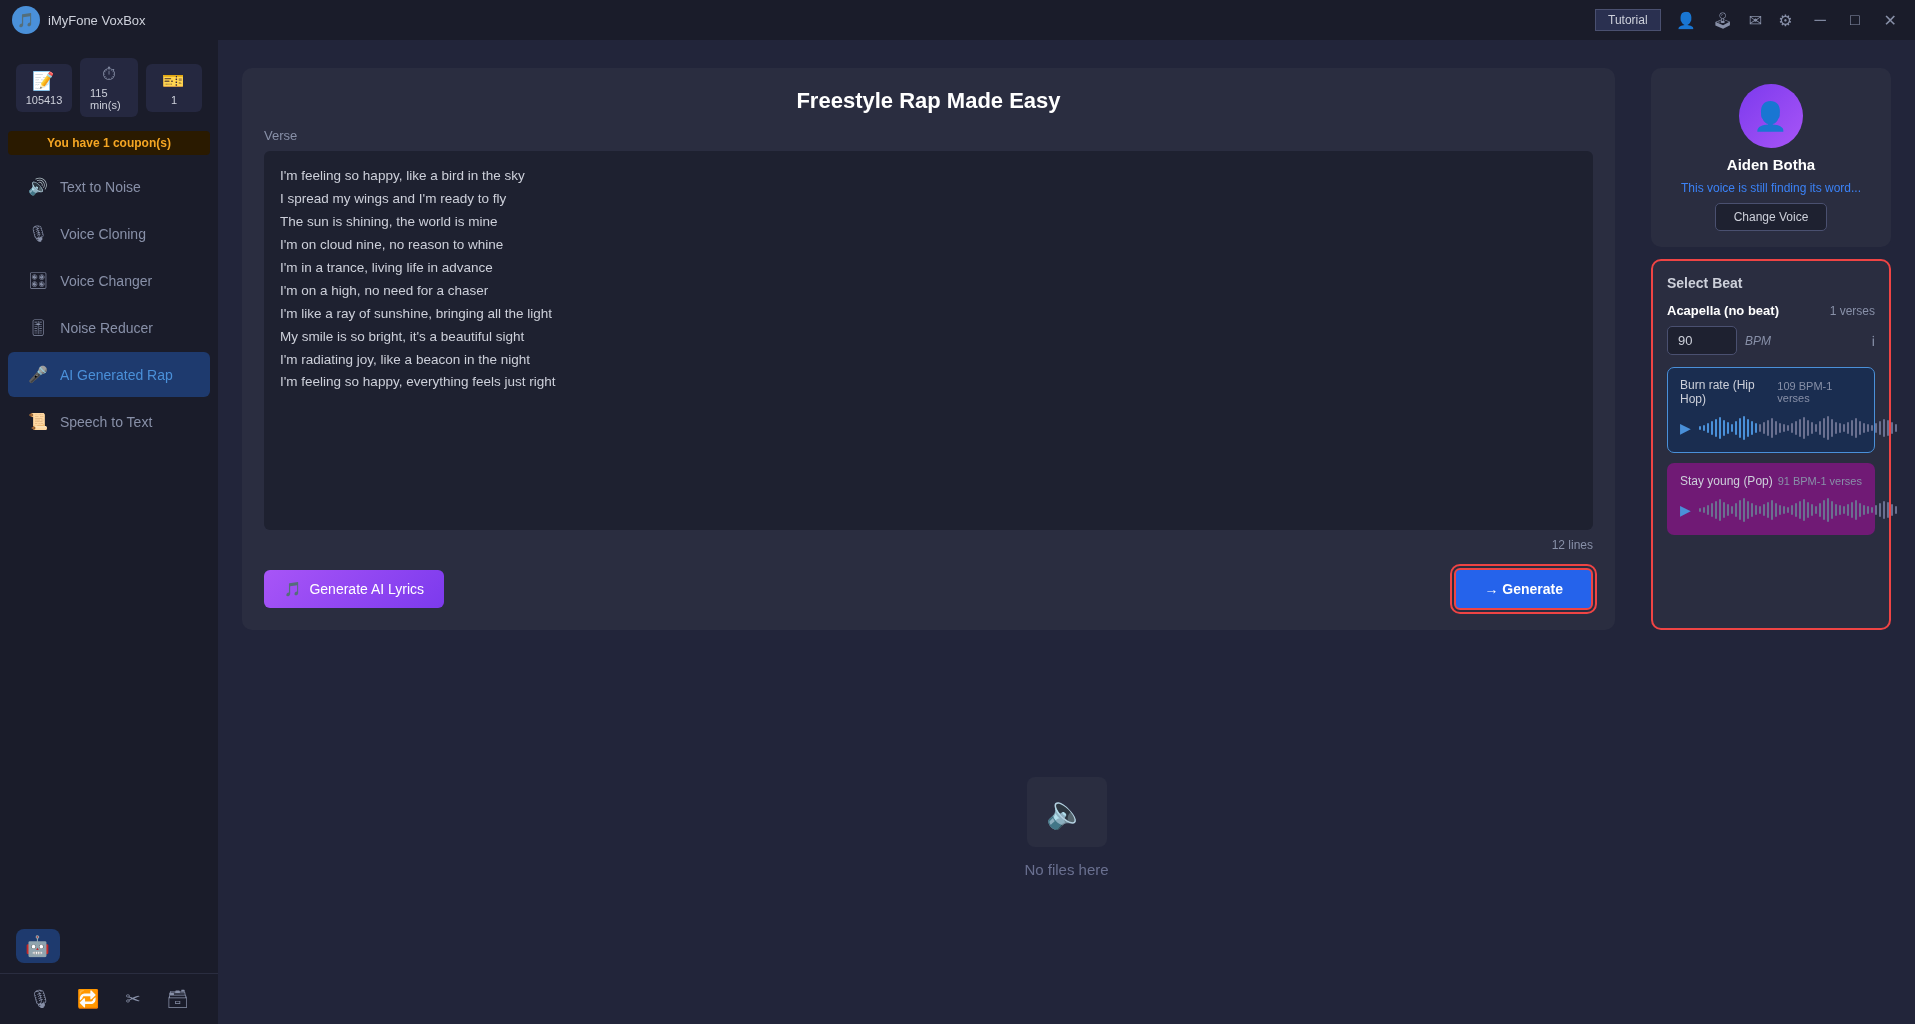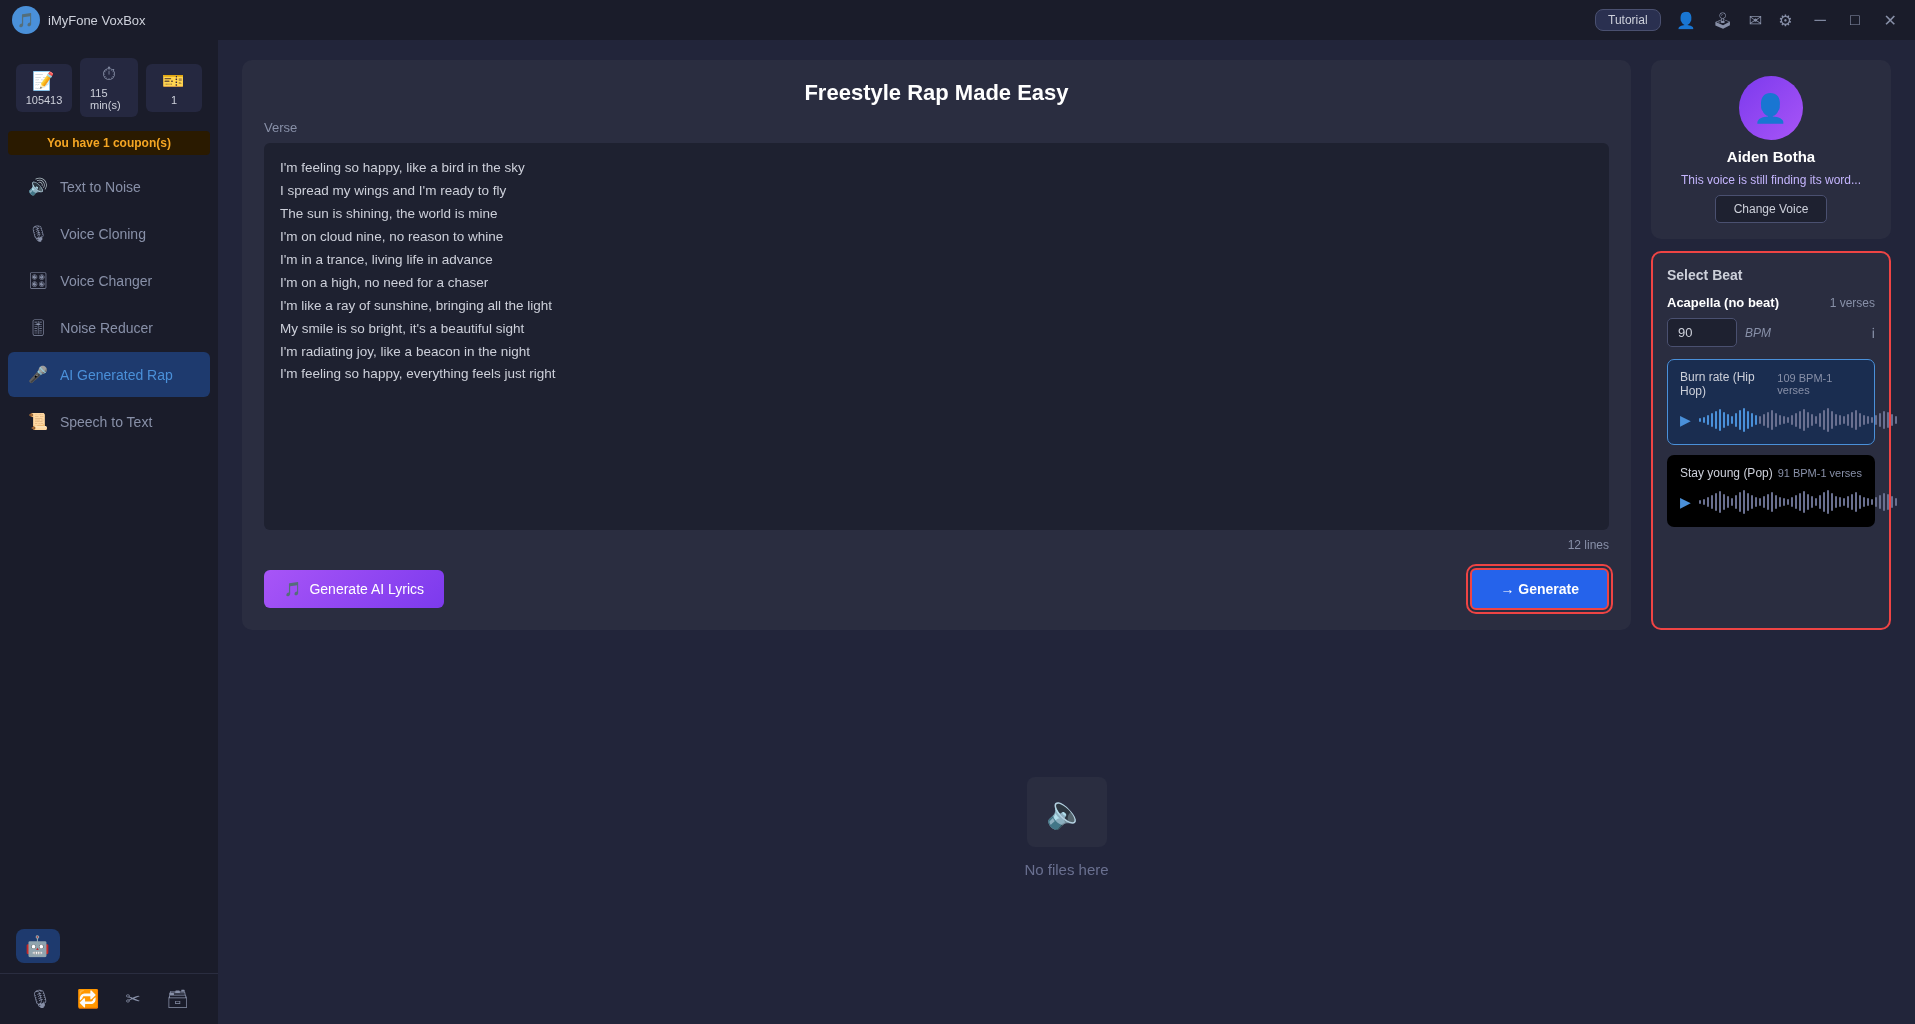--- a/index.html
+++ b/index.html
@@ -39,21 +39,21 @@
       color: #cdd0da;
       font-size: 13px;
       font-weight: 500;
       flex: 1;
     }
     .title-bar-tutorial {
       background: #2a3050;
       border: 1px solid #4a5070;
       color: #cdd0da;
       padding: 3px 12px;
-      border-radius: 8px;
+      border-radius: 0;
       font-size: 12px;
       cursor: pointer;
       margin-right: 16px;
     }
     .title-bar-icons {
       display: flex;
       gap: 16px;
       align-items: center;
       margin-right: 16px;
     }
@@ -179,22 +179,22 @@
       display: flex;
       flex-direction: column;
       background: #22253a;
       overflow: hidden;
     }
 
     
     .top-section {
       display: flex;
       flex: 0 0 590px;
-      padding: 20px 24px 0;
-      gap: 20px;
+      padding: 28px 24px 0;
+      gap: 36px;
     }
 
     
     .main-panel {
       flex: 1;
       background: #2a2d40;
       border-radius: 10px;
       padding: 20px 22px;
       display: flex;
       flex-direction: column;
@@ -290,21 +290,21 @@
       justify-content: center;
       font-size: 28px;
       overflow: hidden;
     }
     .voice-name {
       color: #ffffff;
       font-size: 15px;
       font-weight: 600;
     }
     .voice-subtitle {
-      color: #c4b5fd;
+      color: #3b82f6;
       font-size: 12px;
       text-align: center;
     }
     .change-voice-btn {
       background: #1e2130;
       border: 1px solid #4a5070;
       color: #cdd0da;
       padding: 6px 18px;
       border-radius: 5px;
       font-size: 12px;
@@ -360,21 +360,21 @@
       font-size: 12px;
       font-style: italic;
     }
     .bpm-info {
       color: #8890a8;
       font-size: 14px;
       margin-left: auto;
       cursor: pointer;
     }
     .beat-item {
-      background: #000000;
+      background: #701a75;
       border-radius: 7px;
       padding: 10px 12px;
       margin-bottom: 10px;
       border: 1px solid transparent;
     }
     .beat-item.selected {
       border-color: #4a90d9;
       background: #1a2d50;
     }
     .beat-item-header {

